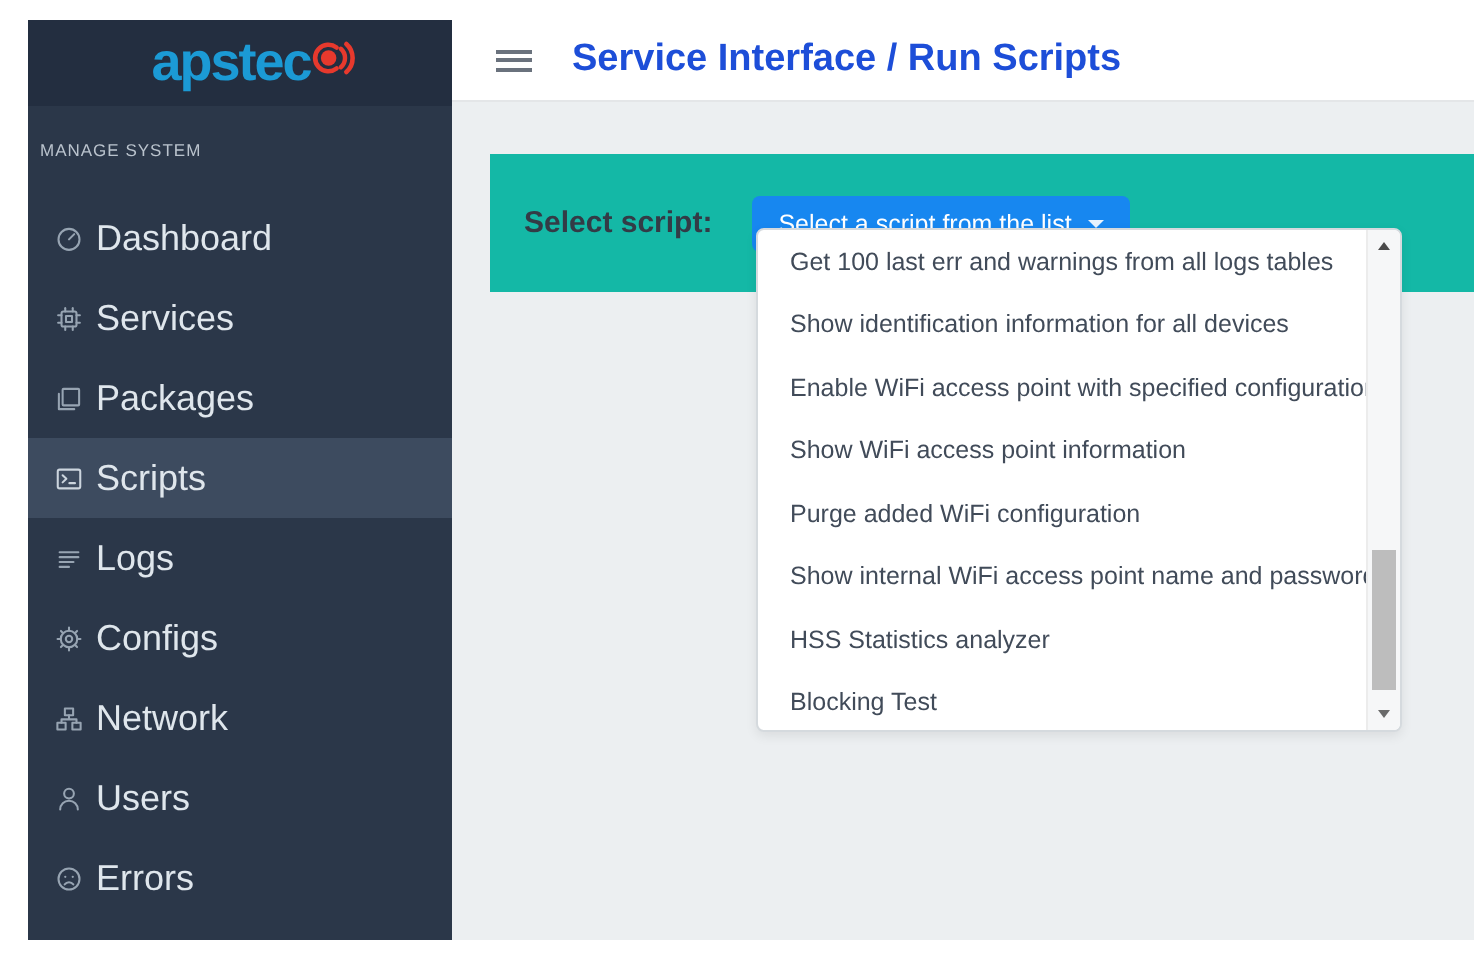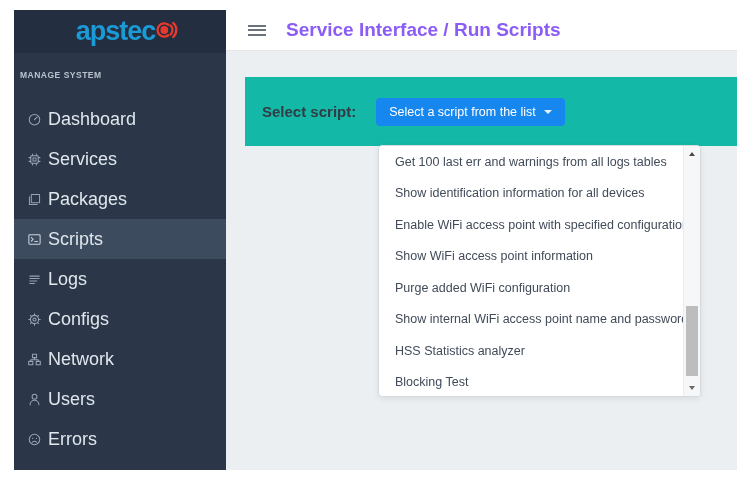--- a/index.html
+++ b/index.html
@@ -7,51 +7,51 @@
               font-family:"Liberation Sans", sans-serif; }
   #app { position:absolute; left:14px; top:10px; width:723px; height:460px; }
 
   
   .sidebar { position:absolute; left:0; top:0; width:228px; height:460px;
              background:var(--sidebar-bg,#2b3749); }
   .logo-band { height:43px; background:var(--sidebar-top-bg,#232e40);
                display:flex; align-items:center; justify-content:center; gap:1px; cursor:pointer; }
   .logo-text { font-size:27px; font-weight:bold; letter-spacing:-1px;
                color:var(--brand-blue,#1b9ad5); line-height:1; }
-  .section-label { margin:17px 0 0 6px; font-size:8.5px; font-weight:bold;
+  .section-label { margin:17px 0 0 6px; font-size:8.5px; font-weight:normal;
                    letter-spacing:.5px; color:#bac3cd; }
   .nav { list-style:none; margin-top:19px; }
   .nav li { height:40px; display:flex; align-items:center; padding-left:6px;
             color:#dfe6ec; cursor:pointer; }
   .nav li.active { background:var(--sidebar-active-bg,#3d4b5f); }
   .nav .ico { width:28px; display:flex; justify-content:center; color:#97a4b2; }
   .nav li.active .ico { color:#ccd5de; }
   .nav .lbl { font-size:18px; }
   .ico svg { stroke:currentColor; fill:none; stroke-width:1.1; stroke-linecap:round; stroke-linejoin:round; }
 
   
   .main { position:absolute; left:212px; top:0; width:511px; height:460px; background:#fff; }
   .topbar { height:41px; display:flex; align-items:center; border-bottom:1px solid #e4e6e8; background:#fff; }
   .hamburger { margin-left:22px; width:18px; cursor:pointer; }
   .hamburger span { display:block; height:2px; background:#6a727d; margin:2.5px 0; }
-  .page-title { margin-left:20px; font-size:19px; font-weight:bold; color:#8b5cf6; }
+  .page-title { margin-left:20px; font-size:19px; font-weight:bold; color:#1d4ed8; }
 
   .content { position:absolute; left:0; top:41px; right:0; bottom:0;
              background:var(--content-bg,#eceff1); }
   .card { position:absolute; left:19px; right:0; top:26px; height:69px; background:#14b8a6;
           display:flex; align-items:center; }
   .select-label { margin-left:17px; font-size:15px; font-weight:bold; color:#333b46; }
   .dd-button { margin-left:20px; height:28px; padding:0 13px; border:none; border-radius:4px;
                background:var(--button-blue,#1787f0); color:#fff; font-size:12.5px;
                font-family:inherit; display:flex; align-items:center; gap:8px; cursor:pointer; }
   .caret { width:0; height:0; border-left:4px solid transparent; border-right:4px solid transparent;
            border-top:4.5px solid rgba(255,255,255,.9); }
 
   
-  .dropdown { position:absolute; left:152px; top:94px; width:323px; height:252px;
+  .dropdown { position:absolute; left:152px; top:63px; width:323px; height:252px;
               background:#fff; border:1px solid #d5dade; border-radius:4px;
               box-shadow:0 2px 6px rgba(0,0,0,.08); overflow:hidden; }
   .dd-list { list-style:none; position:absolute; left:0; top:0; right:17px; }
   .dd-list li { height:31.5px; display:flex; align-items:center; padding-left:16px;
                 font-size:12.5px; color:#414b59; white-space:nowrap; cursor:pointer; }
 
   .scrollbar { position:absolute; right:0; top:0; bottom:0; width:17px;
                background:#f6f7f8; border-left:1px solid #ececec; }
   .sb-btn { position:absolute; left:0; right:0; height:16px; display:flex;
             align-items:center; justify-content:center; cursor:pointer; }

